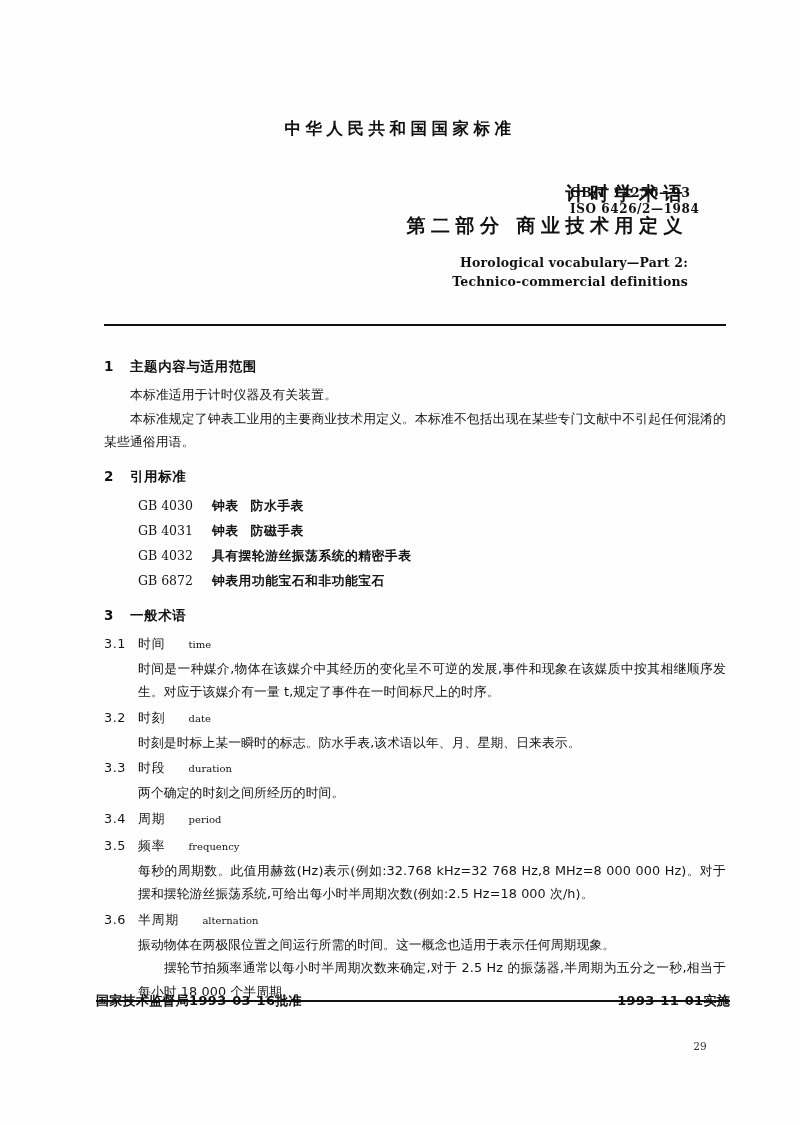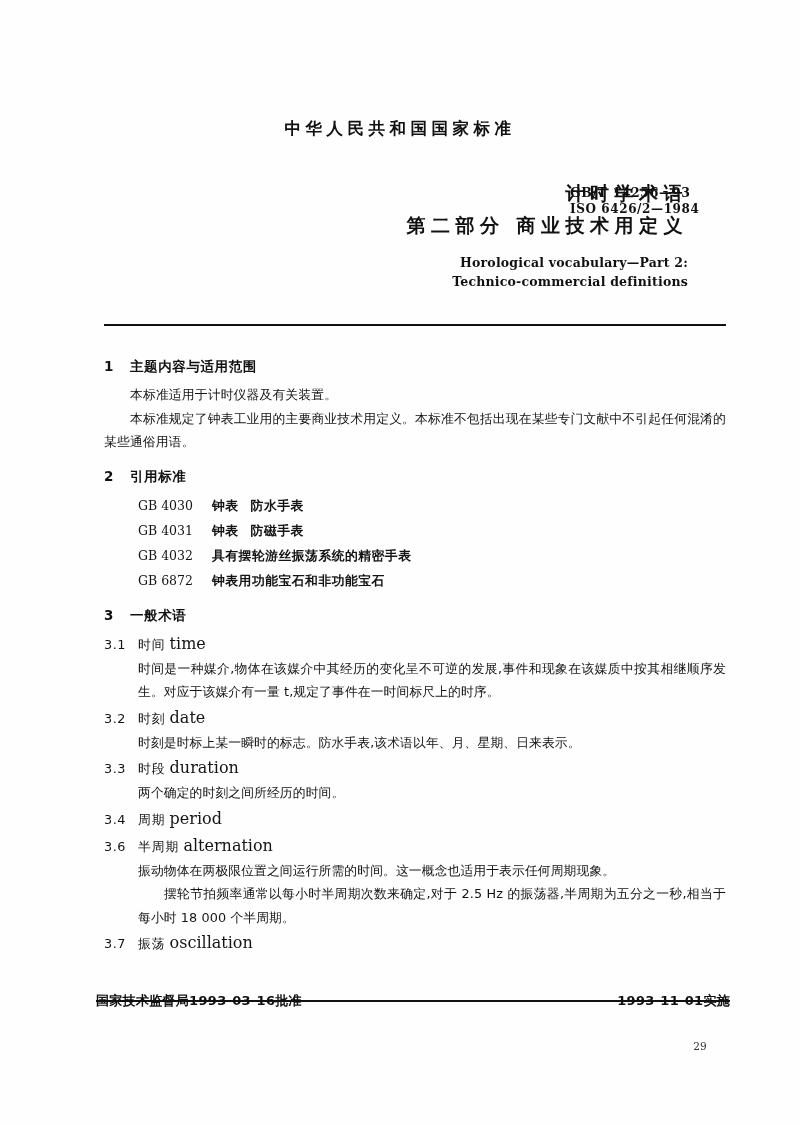--- a/index.html
+++ b/index.html
@@ -156,22 +156,22 @@
   .term-head .tnum {
     display: inline-block;
     width: 34px;
     letter-spacing: 0.5px;
   }
   .term-head .tzh {
     letter-spacing: 1px;
   }
   .term-head .ten {
     font-family: "DejaVu Serif", "Liberation Serif", serif;
-    font-size: 16px;
-    margin-left: 4px;
+    font-size: 10px;
+    margin-left: 23px;
   }
   .term-body {
     font-size: 12.8px;
     line-height: 23.5px;
     letter-spacing: 0.1px;
     padding-left: 34px;
     color: #141414;
     text-align: justify;
   }
   .term-body.sub-indent { text-indent: 26px; }
@@ -288,34 +288,35 @@
       </div>
       <div class="term-body">两个确定的时刻之间所经历的时间。</div>
     </div>
 
     <div class="term">
       <div class="term-head">
         <span class="tnum">3.4</span><span class="tzh">周期</span><span class="ten">period</span>
       </div>
     </div>
 
+    <div class="term">
+      <div class="term-head">
+        <span class="tnum">3.5</span><span class="tzh">频率</span><span class="ten">frequency</span>
+      </div>
+      <div class="term-body">每秒的周期数。此值用赫兹(Hz)表示(例如:32.768 kHz=32 768 Hz,8 MHz=8 000 000 Hz)。对于摆和摆轮游丝振荡系统,可给出每小时半周期次数(例如:2.5 Hz=18 000 次/h)。</div>
+    </div>
 
     <div class="term">
       <div class="term-head">
         <span class="tnum">3.6</span><span class="tzh">半周期</span><span class="ten">alternation</span>
       </div>
       <div class="term-body">振动物体在两极限位置之间运行所需的时间。这一概念也适用于表示任何周期现象。</div>
       <div class="term-body sub-indent">摆轮节拍频率通常以每小时半周期次数来确定,对于 2.5 Hz 的振荡器,半周期为五分之一秒,相当于每小时 18 000 个半周期。</div>
     </div>
 
-    <div class="term">
-      <div class="term-head">
-        <span class="tnum">3.7</span><span class="tzh">振荡</span><span class="ten">oscillation</span>
-      </div>
-    </div>
 
   </div>
 
   <div class="foot-rule"></div>
   <div class="footer">
     <div class="footer-left">国家技术监督局1993-03-16批准</div>
     <div class="footer-right">1993-11-01实施</div>
   </div>
   <div class="page-number">29</div>
 

